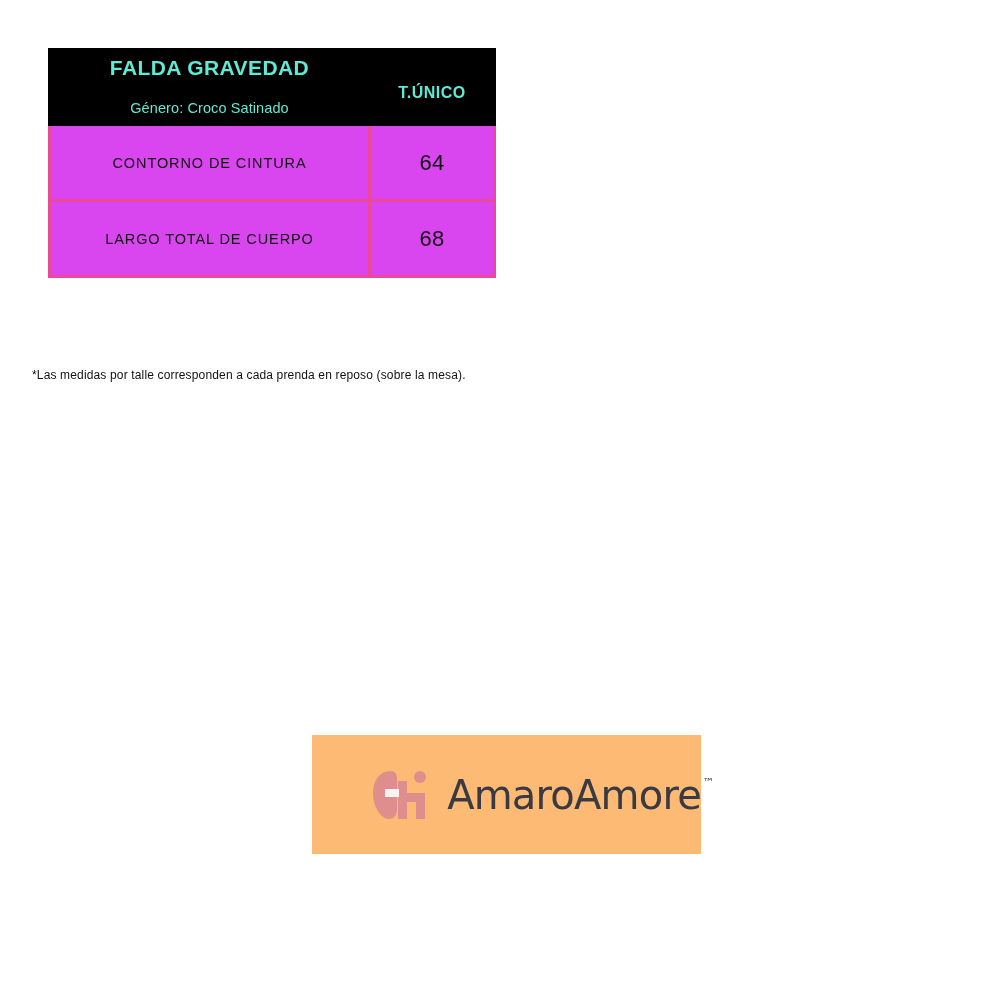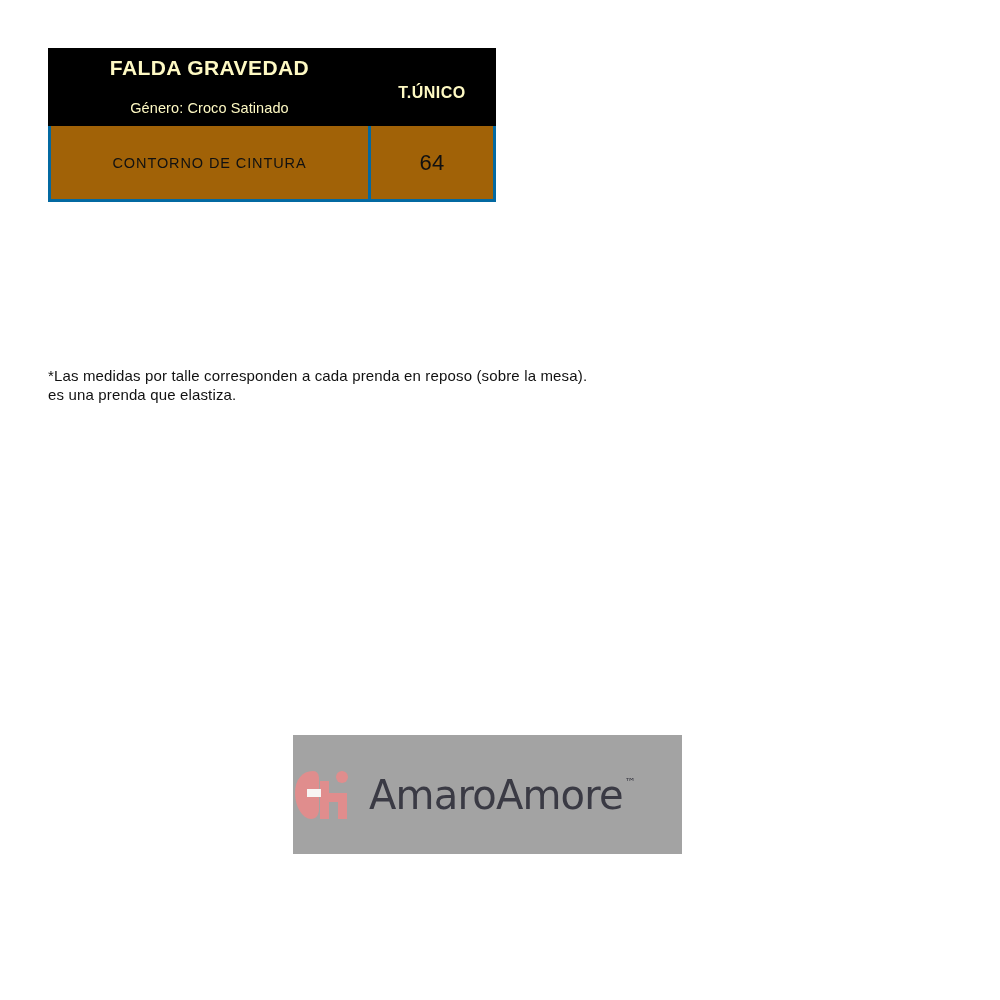--- a/index.html
+++ b/index.html
@@ -20,29 +20,29 @@
   .size-table {
     position: absolute;
     left: 48px;
     top: 48px;
     width: 445px;
     border-collapse: collapse;
     table-layout: fixed;
     background: #000000;
   }
   .size-table td, .size-table th {
-    border: 3px solid #0369a1;
-    background: #a16207;
+    border: 3px solid #ec4899;
+    background: #d946ef;
     text-align: center;
     vertical-align: middle;
     padding: 0;
   }
   .size-table thead th {
     background: #000000;
-    color: #fef9c3;
+    color: #5eead4;
     border: 3px solid #000000;
     height: 72px;
     padding: 0 6px;
   }
   .col-label { width: 320px; }
   .col-value { width: 125px; }
 
   .head-title {
     font-size: 21px;
     font-weight: bold;
@@ -70,40 +70,40 @@
   }
   .row-value {
     font-size: 22px;
     letter-spacing: 0.3px;
     color: #111111;
   }
 
   
   .notes {
     position: absolute;
-    left: 48px;
+    left: 32px;
     top: 366px;
-    font-size: 15px;
+    font-size: 12px;
     line-height: 19.4px;
     letter-spacing: 0.15px;
     color: #111111;
   }
   .notes div { white-space: pre; }
 
   
   .logo-box {
     position: absolute;
-    left: 293px;
+    left: 312px;
     top: 735px;
     width: 389px;
     height: 119px;
-    background: #a3a3a3;
+    background: #fdba74;
     display: flex;
     align-items: center;
-    justify-content: flex-start;
+    justify-content: flex-end;
   }
   .logo-inner {
     display: flex;
     align-items: center;
     gap: 14px;
   }
   .logo-mark {
     width: 62px;
     height: 56px;
     flex: none;
@@ -143,26 +143,29 @@
       <th>
         <div class="head-size">T.ÚNICO</div>
       </th>
     </tr>
   </thead>
   <tbody>
     <tr>
       <td class="row-label">CONTORNO DE CINTURA</td>
       <td class="row-value">64</td>
     </tr>
+    <tr>
+      <td class="row-label">LARGO TOTAL DE CUERPO</td>
+      <td class="row-value">68</td>
+    </tr>
   </tbody>
 </table>
 
 <div class="notes">
   <div>*Las medidas por talle corresponden a cada prenda en reposo (sobre la mesa).</div>
-  <div>es una prenda que elastiza.</div>
 </div>
 
 <div class="logo-box">
   <div class="logo-inner">
     <svg class="logo-mark" viewBox="0 0 62 56">
       <path d="M20 4 C9 4 2 13 2 26 C2 40 10 52 18 52 C23 52 26 48 26 42 L26 12 C26 7 24 4 20 4 Z" fill="#e08d8d"></path>
       <rect x="27" y="14" width="9" height="38" fill="#e08d8d"></rect>
       <rect x="36" y="26" width="16" height="9" fill="#e08d8d"></rect>
       <rect x="45" y="26" width="9" height="26" fill="#e08d8d"></rect>
       <circle cx="49" cy="10" r="6" fill="#e08d8d"></circle>

